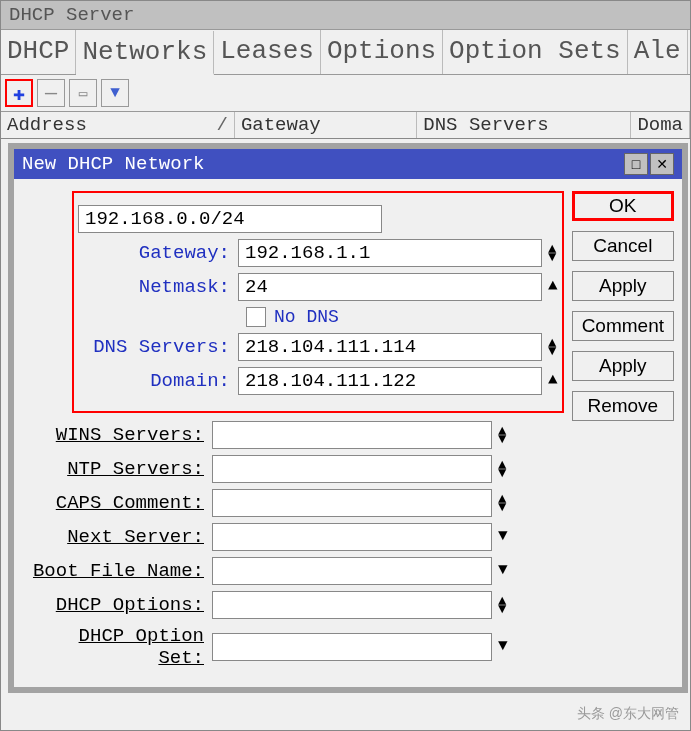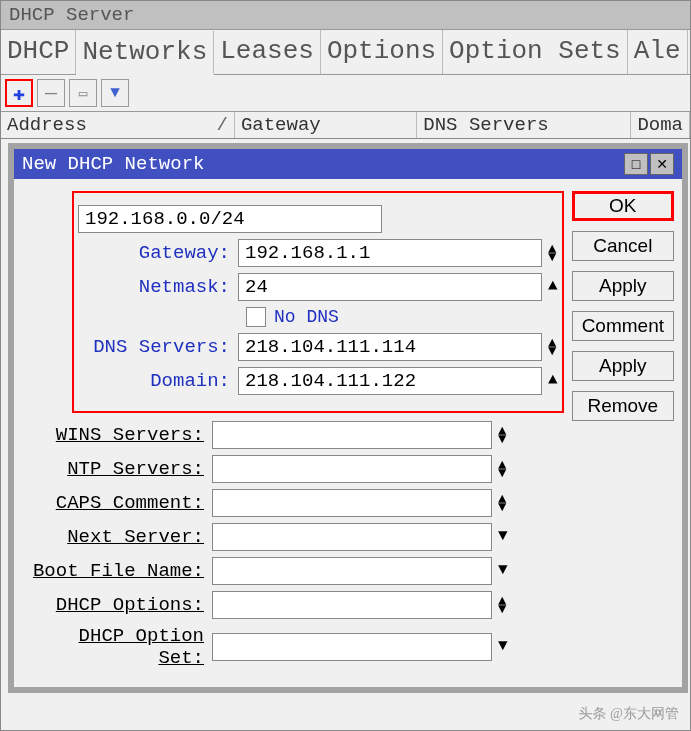--- a/index.html
+++ b/index.html
@@ -176,21 +176,21 @@
   font-size: 19px;
   cursor: pointer;
 }
 .dlg-btn.highlighted { border: 3px solid red; }
 .watermark {
   position: absolute;
   bottom: 8px;
   right: 12px;
   color: #999;
   font-size: 14px;
-  font-family: Liberation Serif, serif;
+  font-family: Liberation Sans, sans-serif;
 }
 </style>
 </head>
 <body>
 
 <div class="window">
   <div class="title-bar">DHCP Server</div>
 
   <div class="tabs">
     <div class="tab">DHCP</div>

